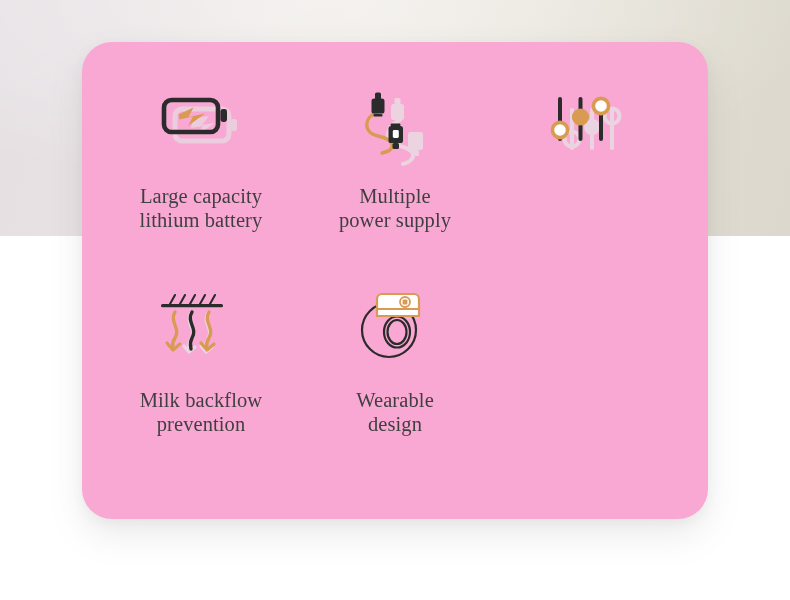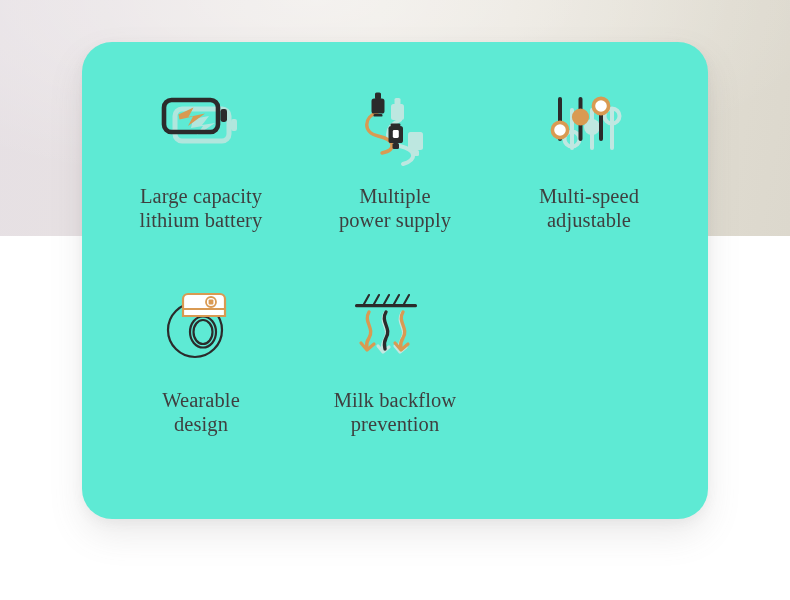--- a/index.html
+++ b/index.html
@@ -57,21 +57,21 @@
     background: #ffffff;
   }
 
   
   #card {
     position: absolute;
     left: 82px;
     top: 42px;
     width: 626px;
     height: 477px;
-    background: #5eead4;
+    background: #f9a8d4;
     border-radius: 30px;
     box-shadow:
       0 16px 34px rgba(120,116,112,0.14),
       0 4px 12px rgba(120,116,112,0.07);
   }
 
   #grid {
     position: absolute;
     inset: 0;
     display: grid;
@@ -182,42 +182,20 @@
           <g>
             <rect x="13" y="6" width="4" height="44" rx="2" fill="#2b2b2b"></rect>
             <rect x="33.5" y="6" width="4" height="44" rx="2" fill="#2b2b2b"></rect>
             <rect x="54" y="6" width="4" height="44" rx="2" fill="#2b2b2b"></rect>
             <circle cx="15" cy="39" r="7.6" fill="#ffffff" stroke="#d99a52" stroke-width="3.6"></circle>
             <circle cx="35.5" cy="26" r="8.6" fill="#d99a52"></circle>
             <circle cx="56" cy="15" r="7.6" fill="#ffffff" stroke="#d99a52" stroke-width="3.6"></circle>
           </g>
         </svg>
       </div>
-      <div class="feature-label">Multi-speed
-adjustable</div>
-    </div>
-
-    <div class="feature row2">
-      <div class="icon-wrap">
-        <svg width="92" height="76" viewBox="0 0 92 76">
-          <g>
-            <circle cx="40" cy="44" r="27" fill="none" stroke="#2b2b2b" stroke-width="2.2"></circle>
-            <ellipse cx="48" cy="46" rx="13" ry="15.5" fill="none" stroke="#2b2b2b" stroke-width="2.2"></ellipse>
-            <ellipse cx="48" cy="46" rx="9.5" ry="12" fill="none" stroke="#2b2b2b" stroke-width="2.2"></ellipse>
-            <g>
-              <path d="M33 8 h32 a5 5 0 0 1 5 5 v17 h-42 v-17 a5 5 0 0 1 5 -5 z" fill="#ffffff" stroke="#d99a52" stroke-width="2.2"></path>
-              <line x1="28" y1="23" x2="70" y2="23" stroke="#d99a52" stroke-width="1.8"></line>
-              <circle cx="56" cy="16" r="5" fill="none" stroke="#d99a52" stroke-width="1.8"></circle>
-              <rect x="53.6" y="13.6" width="4.8" height="4.8" rx="1" fill="#d99a52"></rect>
-            </g>
-          </g>
-        </svg>
-      </div>
-      <div class="feature-label">Wearable
-design</div>
     </div>
 
     <div class="feature row2">
       <div class="icon-wrap">
         <svg width="96" height="70" viewBox="0 0 96 70">
           <g opacity="0.75">
             <path d="M38 24 C32 34 44 40 38 50 C34 57 36 60 36 62" fill="none" stroke="#e6e6e6" stroke-width="3.4" stroke-linecap="round"></path>
             <path d="M55 24 C49 34 61 40 55 50 C51 57 53 60 53 62" fill="none" stroke="#e6e6e6" stroke-width="3.4" stroke-linecap="round"></path>
             <path d="M31 57 L36 63 L42 58" fill="none" stroke="#e6e6e6" stroke-width="3.2" stroke-linecap="round" stroke-linejoin="round"></path>
             <path d="M48 57 L53 63 L59 58" fill="none" stroke="#e6e6e6" stroke-width="3.2" stroke-linecap="round" stroke-linejoin="round"></path>
@@ -244,15 +222,35 @@
               <path d="M56 23 C50 33 62 39 56 49 C52 55 54 58 54 60" fill="none" stroke="#d99a52" stroke-width="3.4" stroke-linecap="round"></path>
               <path d="M48 54 L54 61 L61 55" fill="none" stroke="#d99a52" stroke-width="3.2" stroke-linecap="round" stroke-linejoin="round"></path>
             </g>
           </g>
         </svg>
       </div>
       <div class="feature-label">Milk backflow
 prevention</div>
     </div>
 
+    <div class="feature row2">
+      <div class="icon-wrap">
+        <svg width="92" height="76" viewBox="0 0 92 76">
+          <g>
+            <circle cx="40" cy="44" r="27" fill="none" stroke="#2b2b2b" stroke-width="2.2"></circle>
+            <ellipse cx="48" cy="46" rx="13" ry="15.5" fill="none" stroke="#2b2b2b" stroke-width="2.2"></ellipse>
+            <ellipse cx="48" cy="46" rx="9.5" ry="12" fill="none" stroke="#2b2b2b" stroke-width="2.2"></ellipse>
+            <g>
+              <path d="M33 8 h32 a5 5 0 0 1 5 5 v17 h-42 v-17 a5 5 0 0 1 5 -5 z" fill="#ffffff" stroke="#d99a52" stroke-width="2.2"></path>
+              <line x1="28" y1="23" x2="70" y2="23" stroke="#d99a52" stroke-width="1.8"></line>
+              <circle cx="56" cy="16" r="5" fill="none" stroke="#d99a52" stroke-width="1.8"></circle>
+              <rect x="53.6" y="13.6" width="4.8" height="4.8" rx="1" fill="#d99a52"></rect>
+            </g>
+          </g>
+        </svg>
+      </div>
+      <div class="feature-label">Wearable
+design</div>
+    </div>
+
 
   </div>
 </div>
 
 </body></html>

